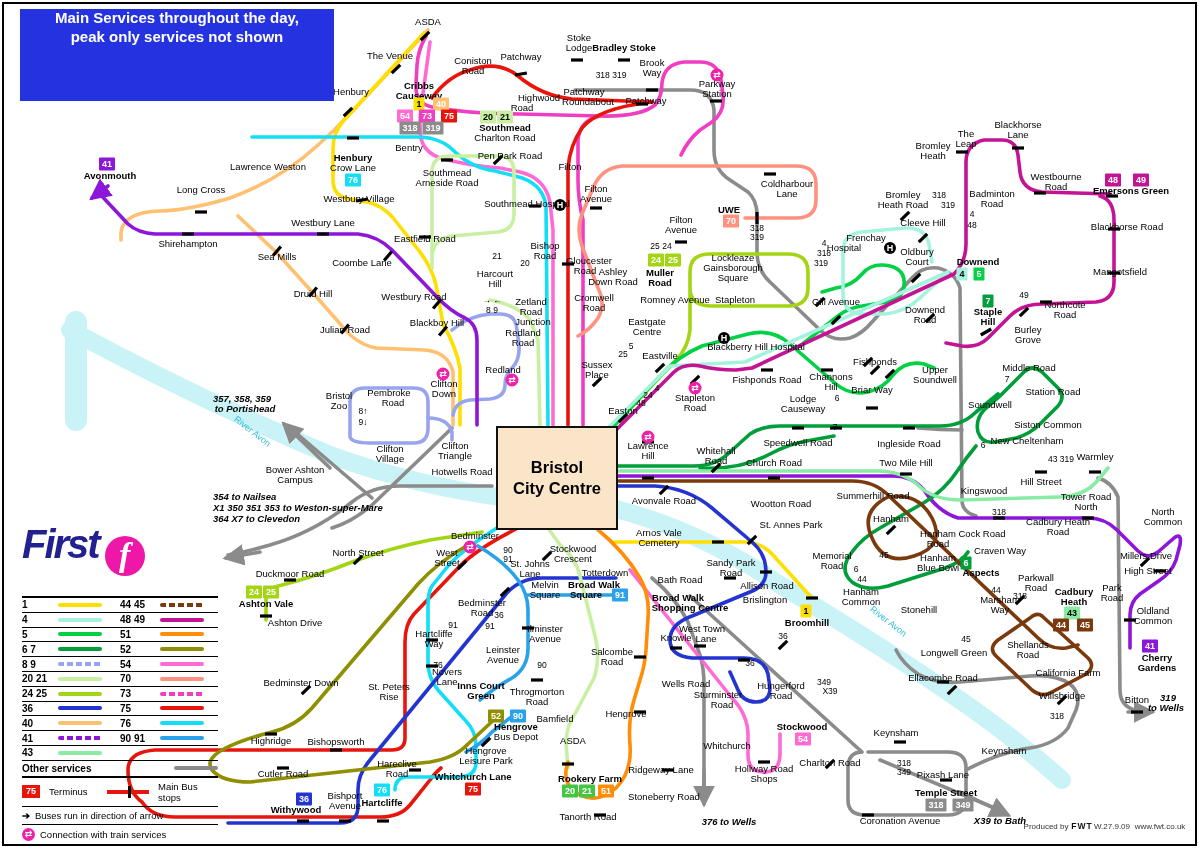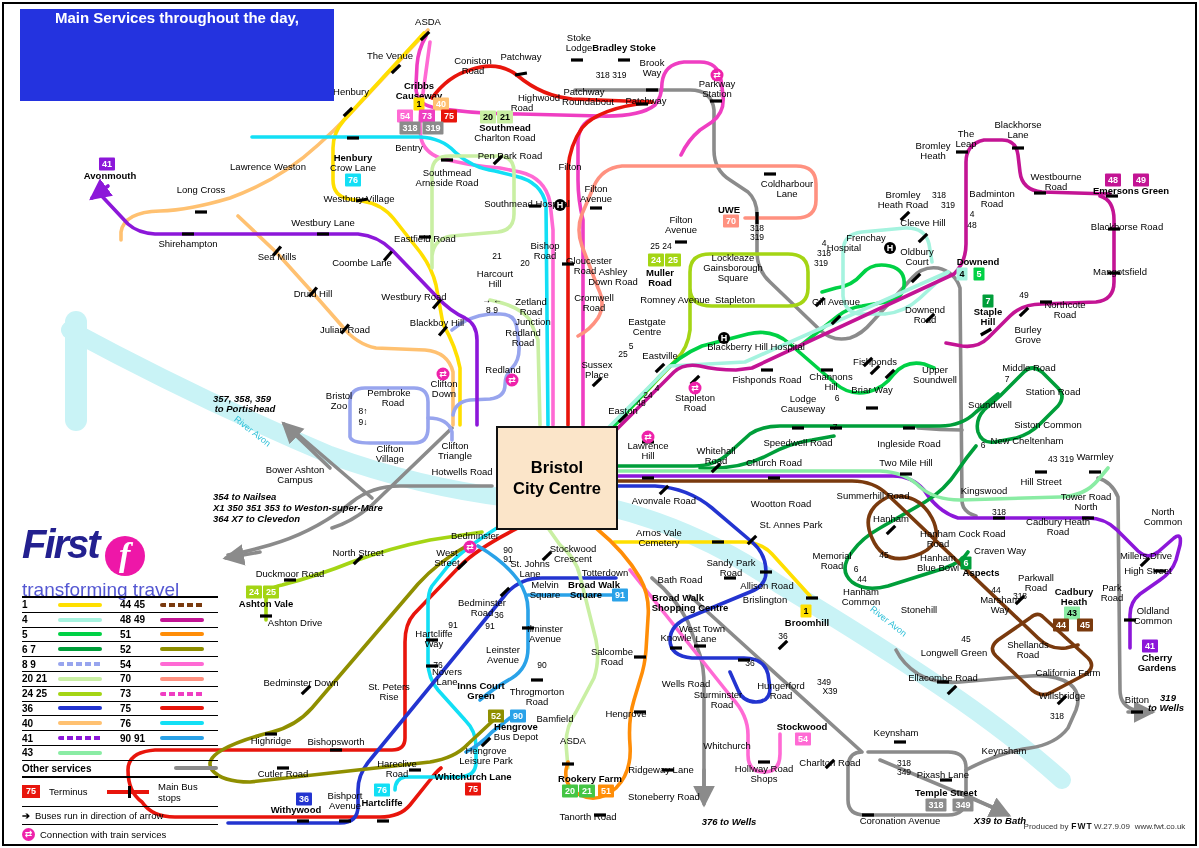--- a/index.html
+++ b/index.html
@@ -624,30 +624,30 @@
       <div class="rail" style="background: rgb(238, 34, 170); left: 695px; top: 388px;">⇄</div>
       <div class="rail" style="background: rgb(238, 34, 170); left: 648px; top: 437px;">⇄</div>
       <div class="rail" style="background: rgb(238, 34, 170); left: 470px; top: 547px;">⇄</div>
       <div class="hosp" style="left: 560px; top: 205px;">H</div>
       <div class="hosp" style="left: 724px; top: 338px;">H</div>
       <div class="hosp" style="left: 890px; top: 248px;">H</div>
     </div>
 
   <div id="title-box" style="background: rgb(36, 51, 223);">
     <div class="sub">Main Services throughout the day,</div>
+    <div class="sub">peak only services not shown</div>
   </div>
 
   <div id="city-centre" style="background: rgb(251, 229, 201);">
     <div>Bristol</div>
     <div>City Centre</div>
   </div>
 
   <div id="first-logo">
     <span id="first-word" style="color: rgb(35, 32, 143);">First</span><span id="first-f" style="background: rgb(238, 23, 168);">f</span>
-    <div id="first-tag" style="color: rgb(84, 87, 210);">transforming travel</div>
   </div>
 
   <div id="legend">
     <div class="lg-grid" id="lg-grid">
         <div class="lg-cell">1</div>
         <div class="lg-cell">
           <span class="sw" style="background: rgb(255, 223, 0);"></span>
         </div>
         <div class="lg-cell">44 45</div>
         <div class="lg-cell">

